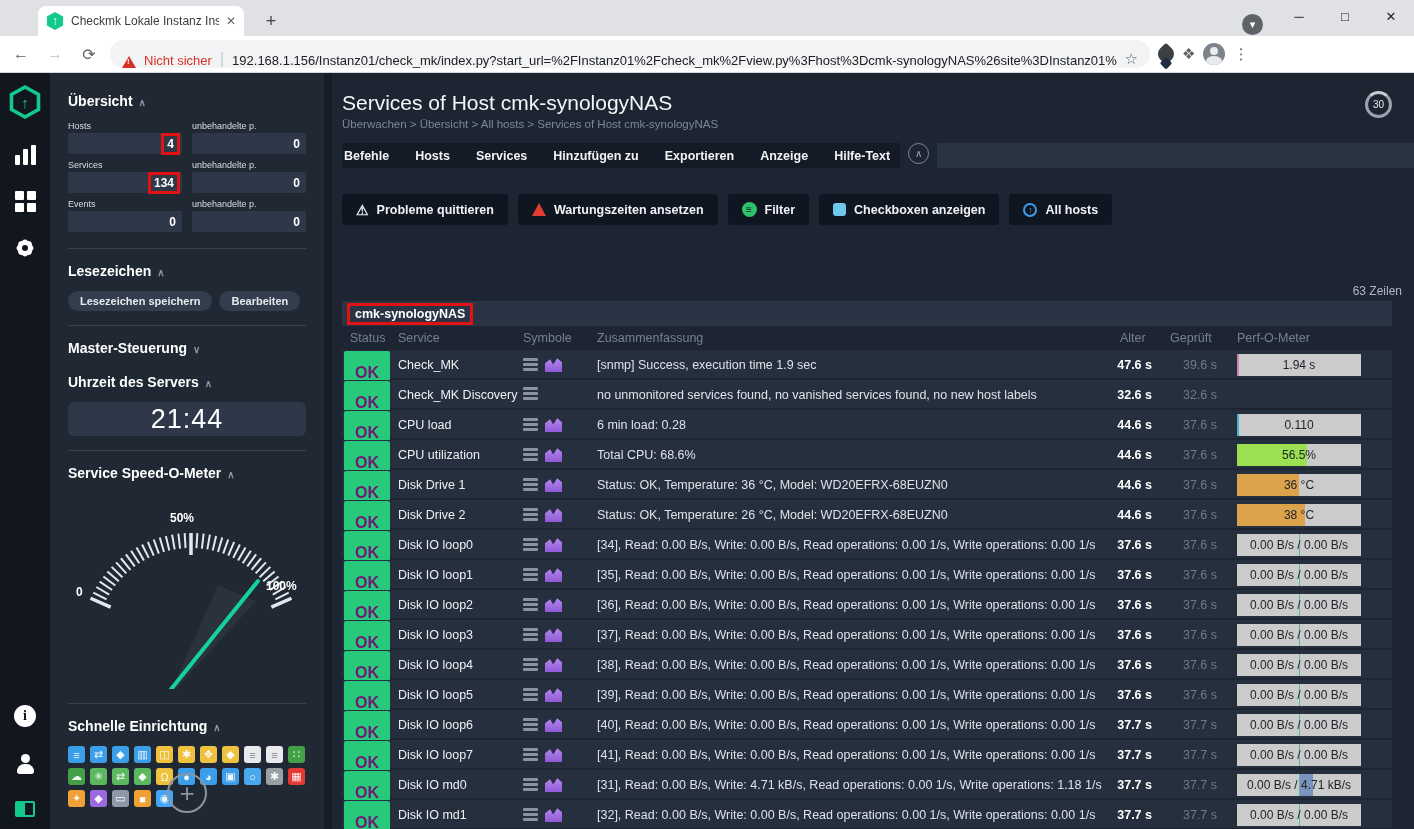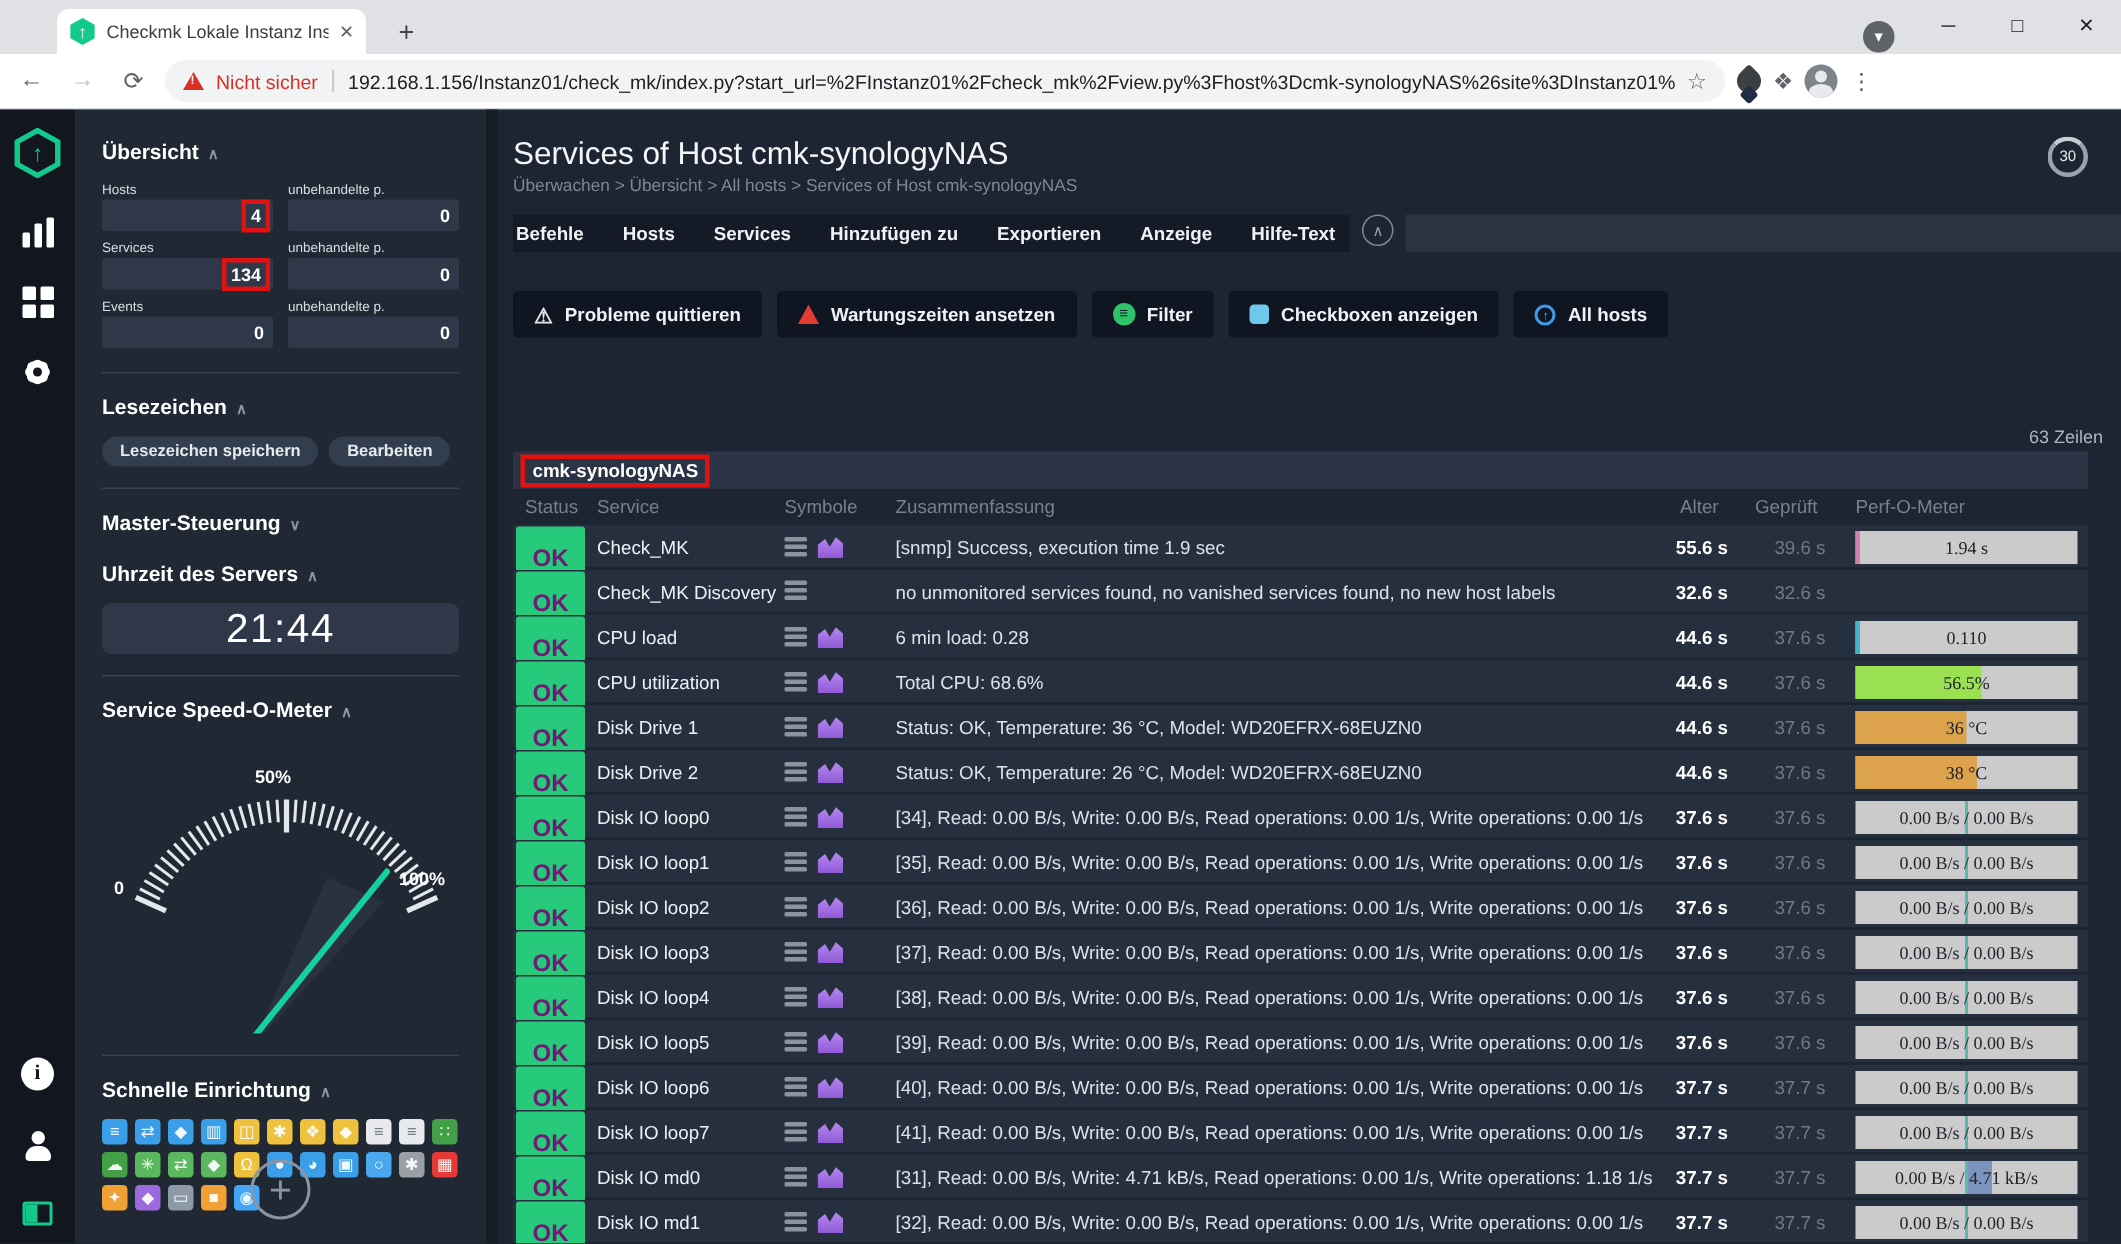--- a/index.html
+++ b/index.html
@@ -17,21 +17,21 @@
             display:flex; align-items:center; justify-content:center; color:#444; font-size:18px; }
   .hexa { width:18px; height:18px; background:#13c98c; clip-path:polygon(50% 0,95% 25%,95% 75%,50% 100%,5% 75%,5% 25%);
           display:flex; align-items:center; justify-content:center; color:#fff; font-size:12px; font-weight:bold; flex:none;}
   .update-badge { position:absolute; left:1242px; top:14px; width:21px; height:21px; border-radius:50%;
                   background:#5f6368; color:#fff; font-size:11px; display:flex; align-items:center; justify-content:center; }
   .winbtn { position:absolute; top:0; width:46px; height:32px; display:flex; align-items:center;
             justify-content:center; color:#202124; font-size:13px; }
   .navbar { height:37px; background:#fff; border-bottom:1px solid #d5d8dc; display:flex; align-items:center; padding:0 8px; gap:8px; }
   .navico { width:26px; font-size:16px; color:#5f6368; text-align:center; }
   .navico.disabled { color:#c0c3c7; }
-  .urlbox { flex:1; height:28px; background:#f1f3f4; border-radius:14px; display:flex; align-items:center;
+  .urlbox { flex:1; height:28px; background:#f1f3f4; border-radius:14px; display:flex; align-items:flex-end;
             padding:0 12px; gap:8px; max-width:1040px; }
   .warn-tri { width:0; height:0; border-left:7px solid transparent; border-right:7px solid transparent;
               border-bottom:12px solid #d93025; position:relative; }
   .warn-tri::after { content:"!"; position:absolute; left:-2px; top:1px; color:#fff; font-size:8px; font-weight:bold; }
   .nicht-sicher { color:#d93025; font-size:13px; }
   .url-sep { color:#c6c9cd; }
   .url-text { color:#202124; font-size:13px; white-space:nowrap; overflow:hidden; flex:1; }
   .star { color:#5f6368; font-size:15px; }
   .ext-drop { width:16px; height:16px; background:#3c4043; border-radius:3px 10px 10px 10px; transform:rotate(45deg); position:relative;}
   .ext-drop::after{ content:""; position:absolute; right:-3px; bottom:-3px; width:9px; height:9px; background:#202e45; border-radius:2px;}
@@ -127,21 +127,21 @@
   .sym-menu { display:flex; flex-direction:column; gap:2.5px; }
   .sym-menu i { width:15px; height:2.5px; background:#8b939e; border-radius:1px; display:block;}
   .sym-graph { width:17px; height:15px; background:linear-gradient(180deg,#b98cf2,#9059d6);
                clip-path:polygon(0 100%,0 42%,30% 15%,48% 50%,72% 8%,100% 35%,100% 100%); }
   .c-sum { position:absolute; left:255px; top:0; width:490px; height:30px; display:flex; align-items:center;
            color:#dde2e8; font-size:12.5px; white-space:nowrap; }
   .c-age { position:absolute; left:715px; width:95px; top:0; height:30px; display:flex; align-items:center;
            justify-content:flex-end; color:#fff; font-weight:bold; font-size:12.5px; }
   .c-chk { position:absolute; left:820px; width:55px; top:0; height:30px; display:flex; align-items:center;
            justify-content:flex-end; color:#6f7a88; font-size:12.5px; }
-  .c-pm  { position:absolute; left:895px; top:4px; width:148px; height:22px; background:#cbcbcb;font-family:Liberation Serif, serif; }
+  .c-pm  { position:absolute; left:895px; top:4px; width:124px; height:22px; background:#cbcbcb; }
   .c-pm .fill { position:absolute; top:0; bottom:0; }
   .c-pm .ptxt { position:absolute; inset:0; display:flex; align-items:center; justify-content:center;
                 color:#20242a; font-size:12px; z-index:2; }
 </style>
 </head>
 <body>
 
 <div class="screen">
 
   <div class="tabstrip">
@@ -410,21 +410,21 @@
               <span class="c-svc">Check_MK</span>
               <span class="c-sym">
                 <span class="sym-menu">
                   <i></i>
                   <i></i>
                   <i></i>
                 </span>
                 <span class="sym-graph"></span>
               </span>
               <span class="c-sum">[snmp] Success, execution time 1.9 sec</span>
-              <span class="c-age">55.6 s</span>
+              <span class="c-age">47.6 s</span>
               <span class="c-chk">39.6 s</span>
               <span class="c-pm">
                 <span class="fill" style="left: 0%; width: 2%; background: rgb(210, 127, 174);"></span>
                 <span class="ptxt">1.94 s</span>
               </span>
             </div>
             <div class="trow">
               <span class="badge-ok">OK</span>
               <span class="c-svc">Check_MK Discovery</span>
               <span class="c-sym">

